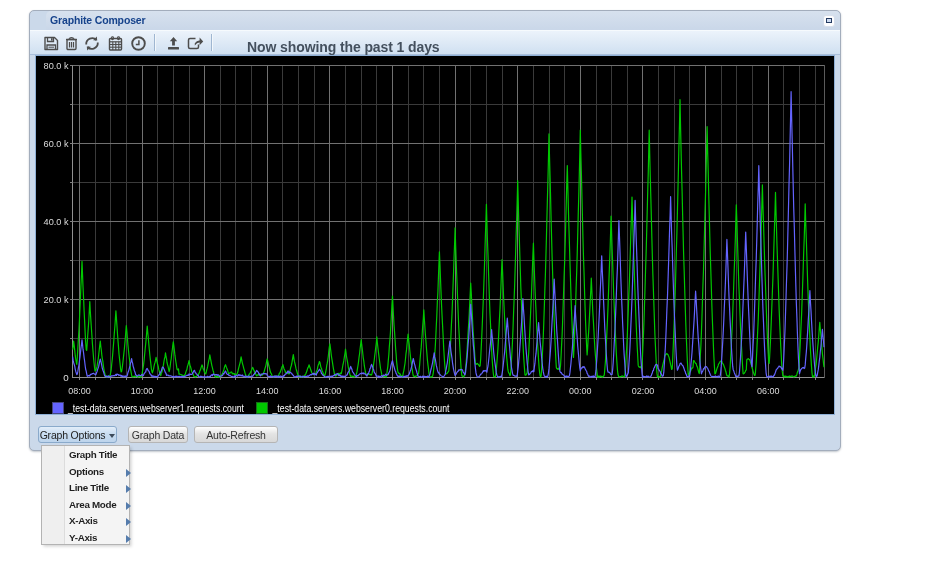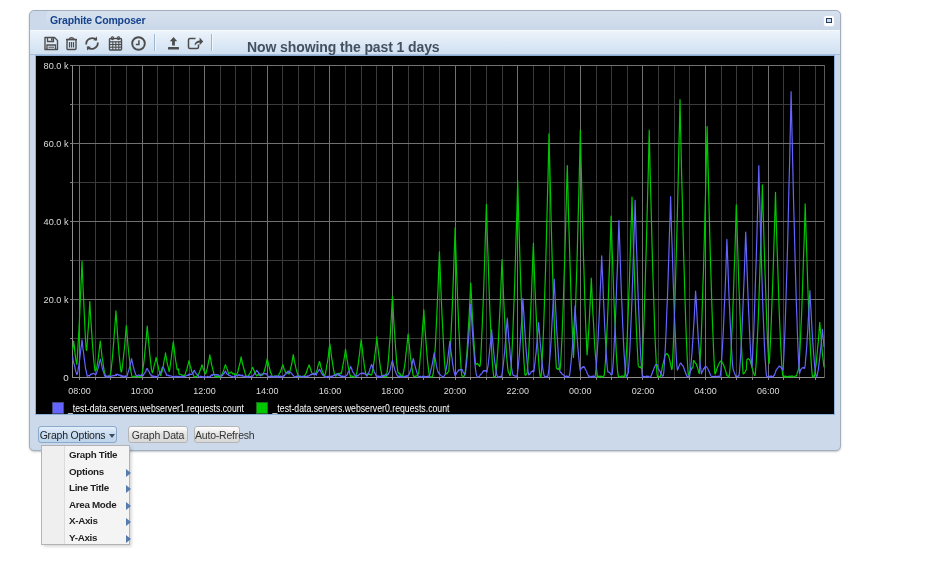--- a/index.html
+++ b/index.html
@@ -14,21 +14,21 @@
   background:linear-gradient(#ecf3fb,#d0e0f1); border-top:1px solid #f6fafd; border-bottom:1px solid #aabfda; }
 .ti { position:absolute; top:3.5px; width:18px; height:17px; }
 .tsep { position:absolute; top:3px; width:1px; height:17px; background:#9fb6d1; box-shadow:1px 0 0 #f2f7fb; }
 #tbtext { position:absolute; left:189px; top:7.5px; font-size:14px; font-weight:bold; color:#44505e; letter-spacing:-0.1px;padding-left:28px; }
 #gbody { position:absolute; left:5px; top:44px; width:800px; height:360px; border:1px solid #8fb0d6; background:#000; transform:translateZ(0); will-change:transform; }
 #footer { position:absolute; left:1px; top:406px; width:808px; height:33px;padding-left:10px; }
 .btn { position:absolute; top:9px; height:17px; white-space:nowrap; letter-spacing:-0.2px; font-size:10.5px; color:#333; text-align:center;
   background:linear-gradient(#ffffff,#e4e4e4 45%,#d8d8d8); border:1px solid #b5b5b5; border-radius:3px; line-height:16px; }
 #btn-go { left:7px; width:79px; background:linear-gradient(#e3eefa,#c8dcf0 45%,#bdd4ec); border:1px solid #8aaacb; color:#222; }
 #btn-gd { left:79px; width:60px;margin-left:18px; }
-#btn-ar { left:163px; width:46px; }
+#btn-ar { left:163px; width:84px; }
 .caret { display:inline-block; width:0; height:0; border-left:3.5px solid transparent; border-right:3.5px solid transparent; border-top:4px solid #3c4a5a; margin-left:4px; vertical-align:1px; }
 #menu { position:absolute; left:41px; top:445px; width:89px; height:100px; background:#f4f4f4;
   border:1px solid #b3b3b3; box-shadow:1.5px 1.5px 3px rgba(0,0,0,.18); }
 #menu .gut { position:absolute; left:0; top:0; bottom:0; width:23px; background:#efefef; border-right:1px solid #dcdcdc; }
 .mi { position:absolute; left:27px; font-size:9.8px; letter-spacing:-0.3px; font-weight:bold; color:#1f1f1f; }
 .arr { position:absolute; left:84px; width:0; height:0; border-top:4px solid transparent; border-bottom:4px solid transparent; border-left:5.5px solid #557cac; }
 </style></head><body>
 <div id="win">
   <div id="titlebar">
       <div id="title">Graphite Composer</div>

